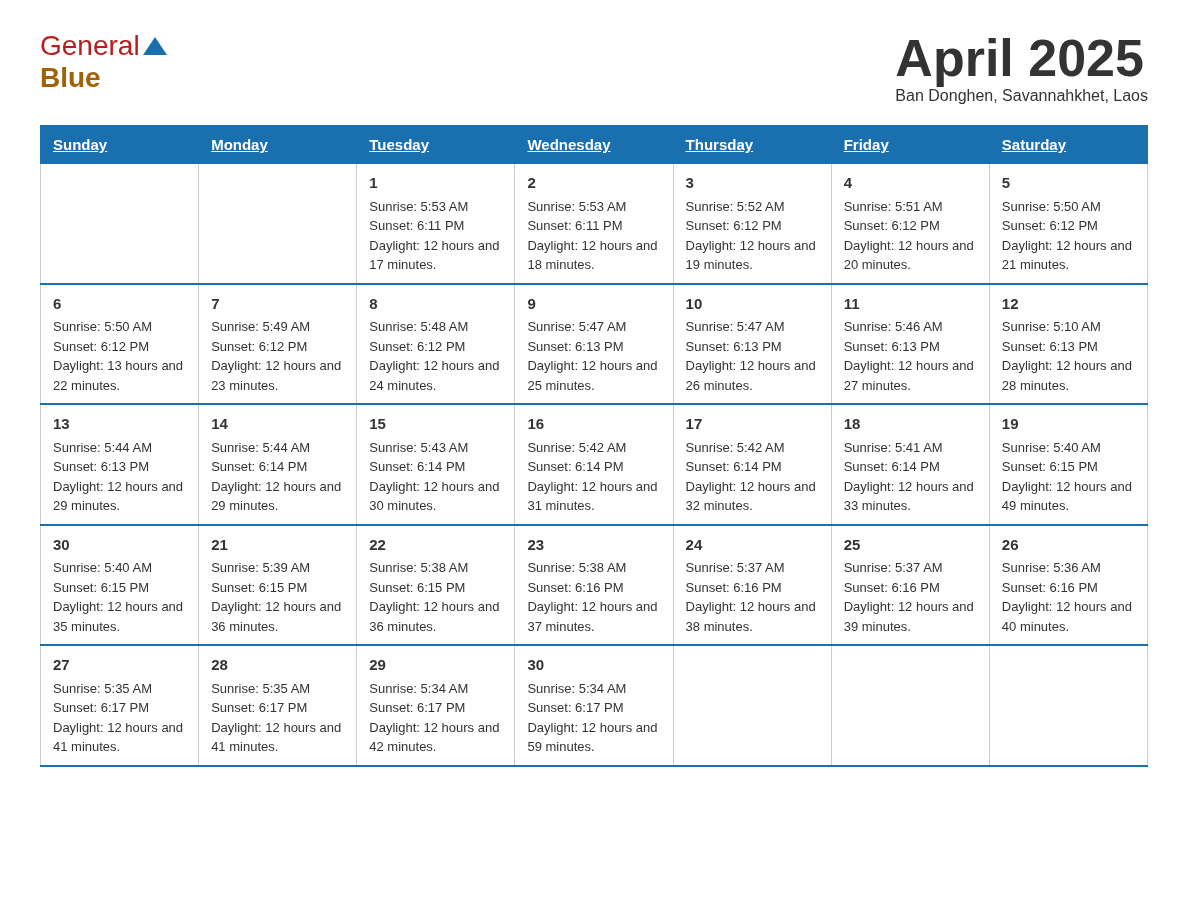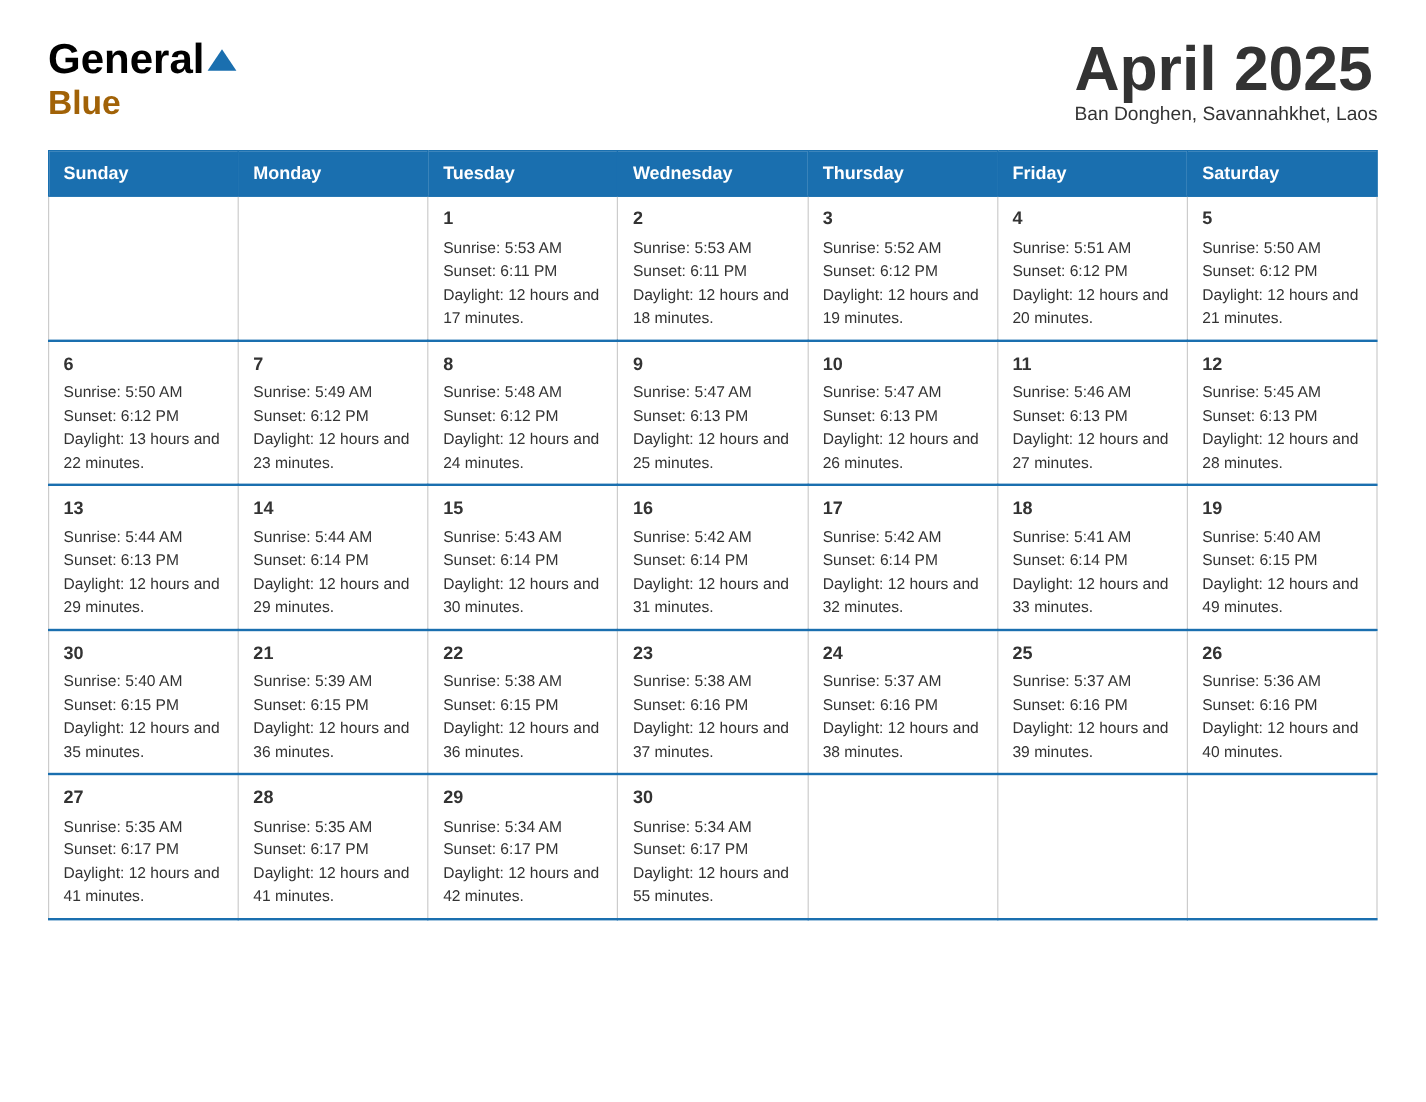--- a/index.html
+++ b/index.html
@@ -15,23 +15,23 @@
       display: flex;
       justify-content: space-between;
       align-items: flex-start;
       margin-bottom: 20px;
     }
     .logo {
       display: flex;
       align-items: center;
     }
     .logo-text-general {
-      font-size: 35px;
-      font-weight: bold;
-      color: #000000;
+      font-size: 28px;
+      font-weight: normal;
+      color: #b91c1c;
     }
     .logo-text-blue {
       font-size: 28px;
       font-weight: bold;
       color: #a16207;
     }
     .logo-wrapper {
       display: flex;
       flex-direction: column;
     }
@@ -58,20 +58,21 @@
       border-collapse: collapse;
     }
     thead tr th {
       background-color: #1a6faf;
       color: #fff;
       padding: 10px 12px;
       text-align: left;
       font-size: 15px;
       font-weight: bold;
       border: 1px solid #1a6faf;
+      text-decoration: underline;
     }
     tbody tr td {
       vertical-align: top;
       padding: 8px 12px;
       border: 1px solid #ccc;
       font-size: 13px;
       line-height: 1.5;
       width: 14.28%;
       min-height: 90px;
     }
@@ -193,21 +194,21 @@
           <div class="day-info">Daylight: 12 hours and 26 minutes.</div>
         </td>
         <td>
           <span class="day-number">11</span>
           <div class="day-info">Sunrise: 5:46 AM</div>
           <div class="day-info">Sunset: 6:13 PM</div>
           <div class="day-info">Daylight: 12 hours and 27 minutes.</div>
         </td>
         <td>
           <span class="day-number">12</span>
-          <div class="day-info">Sunrise: 5:45 AM</div>
+          <div class="day-info">Sunrise: 5:10 AM</div>
           <div class="day-info">Sunset: 6:13 PM</div>
           <div class="day-info">Daylight: 12 hours and 28 minutes.</div>
         </td>
       </tr>
       <tr>
         <td>
           <span class="day-number">13</span>
           <div class="day-info">Sunrise: 5:44 AM</div>
           <div class="day-info">Sunset: 6:13 PM</div>
           <div class="day-info">Daylight: 12 hours and 29 minutes.</div>
@@ -309,20 +310,20 @@
         <td>
           <span class="day-number">29</span>
           <div class="day-info">Sunrise: 5:34 AM</div>
           <div class="day-info">Sunset: 6:17 PM</div>
           <div class="day-info">Daylight: 12 hours and 42 minutes.</div>
         </td>
         <td>
           <span class="day-number">30</span>
           <div class="day-info">Sunrise: 5:34 AM</div>
           <div class="day-info">Sunset: 6:17 PM</div>
-          <div class="day-info">Daylight: 12 hours and 55 minutes.</div>
+          <div class="day-info">Daylight: 12 hours and 59 minutes.</div>
         </td>
         <td class="empty"></td>
         <td class="empty"></td>
         <td class="empty"></td>
       </tr>
     </tbody>
 </table>
 
 </body></html>

